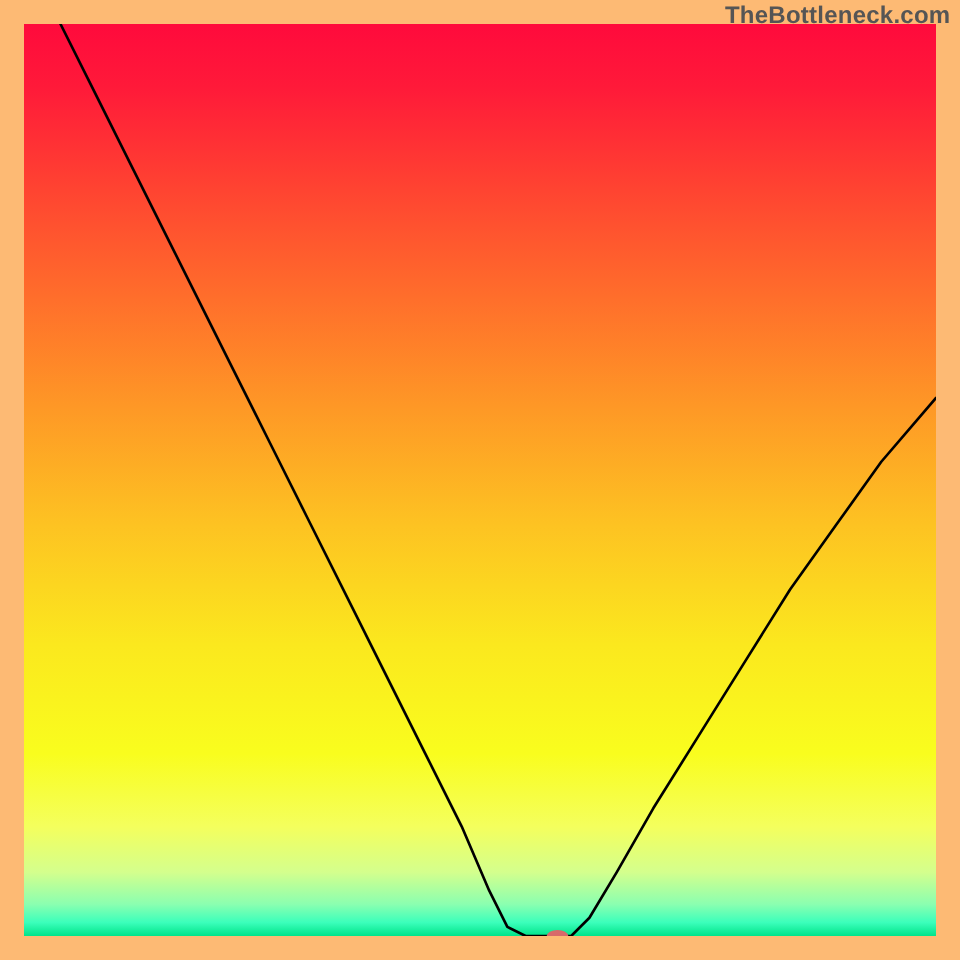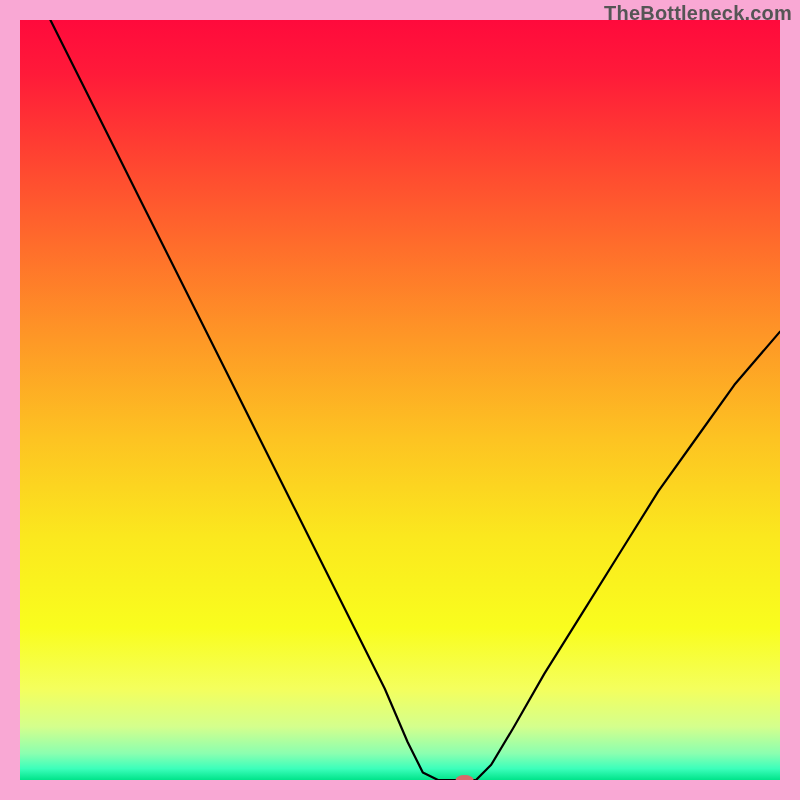--- a/index.html
+++ b/index.html
@@ -8,21 +8,21 @@
     width: 800px;
     height: 800px;
     background: #000;
     overflow: hidden;
     font-family: Arial, Helvetica, sans-serif;
   }
   .stage {
     position: relative;
     width: 800px;
     height: 800px;
-    background: #f9a8d4;
+    background: #fdba74;
   }
   .watermark {
     position: absolute;
     top: 2px;
     right: 8px;
     color: #555;
     font-size: 20px;
     font-weight: 600;
     letter-spacing: 0.2px;
     z-index: 10;

